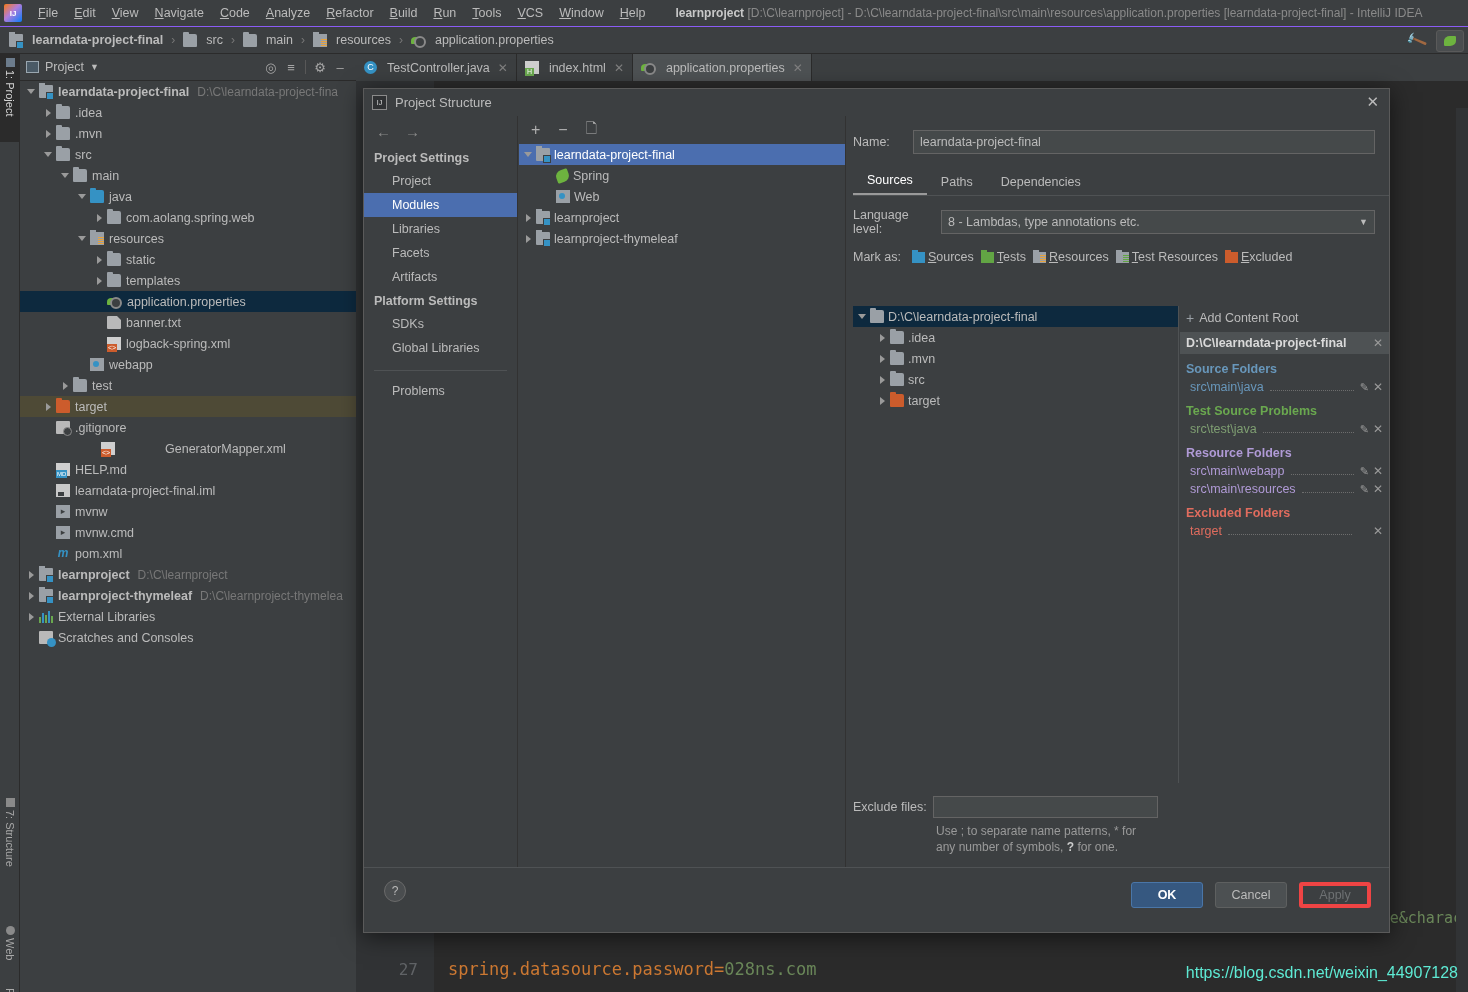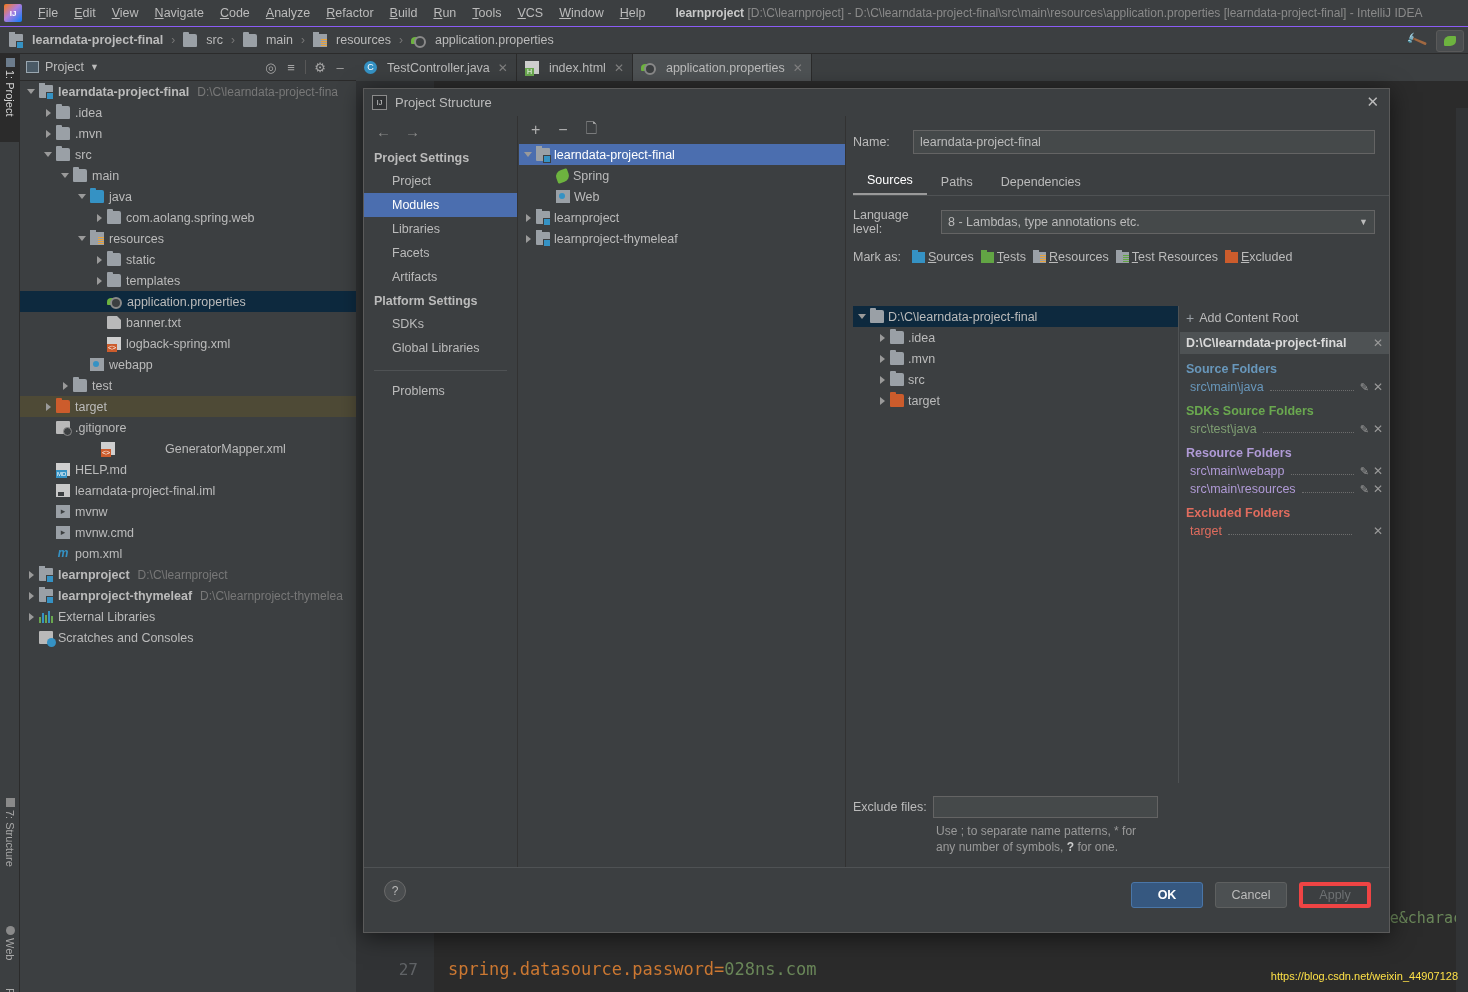--- a/index.html
+++ b/index.html
@@ -244,21 +244,21 @@
   .btns { position:absolute; right:18px; top:14px; display:flex; gap:12px; }
   .btn { min-width:72px; height:26px; border-radius:3px; display:flex; align-items:center; justify-content:center;
          font-size:12.5px; padding:0 14px; }
   .btn.ok { background:#365880; border:1px solid #4a76a8; color:#ffffff; font-weight:bold; }
   .btn.cancel { background:#4c5052; border:1px solid #5e6060; color:#bbbbbb; }
   .btn.apply { background:#3c3f41; border:4px solid #ef4444; color:#6e7173; }
   .helpbtn { position:absolute; left:20px; top:12px; width:22px; height:22px; border-radius:50%;
              background:#4a4d4f; border:1px solid #6a6a6a; color:#b9b9b9; font-size:12px;
              display:flex; align-items:center; justify-content:center; }
 
-  .watermark { position:absolute; right:10px; bottom:10px; font-size:11px; color:#fde047; }
+  .watermark { position:absolute; right:10px; bottom:10px; font-size:16px; color:#5eead4; }
   .bg-code { position:absolute; right:0; font-family:"DejaVu Sans Mono", monospace; font-size:15px; color:#6a8759; }
 </style>
 </head>
 <body>
 
 <div id="app">
 
   <div class="menubar">
     <div class="ij-logo"></div>
     <div id="menu-items" style="display:flex;align-items:center">
@@ -676,21 +676,21 @@
           <span style="color:#9a9a9a;font-size:12px">✕</span>
         </div>
         <div id="folder-groups">
             <div class="grp-h src">Source Folders</div>
             <div class="grp-i">
               <span class="pth c-src">src\main\java</span>
               <span class="dots"></span>
               <span class="pen">✎</span>
               <span class="xx">✕</span>
             </div>
-            <div class="grp-h test">SDKs Source Folders</div>
+            <div class="grp-h test">Test Source Problems</div>
             <div class="grp-i">
               <span class="pth c-test">src\test\java</span>
               <span class="dots"></span>
               <span class="pen">✎</span>
               <span class="xx">✕</span>
             </div>
             <div class="grp-h res">Resource Folders</div>
             <div class="grp-i">
               <span class="pth c-res">src\main\webapp</span>
               <span class="dots"></span>

